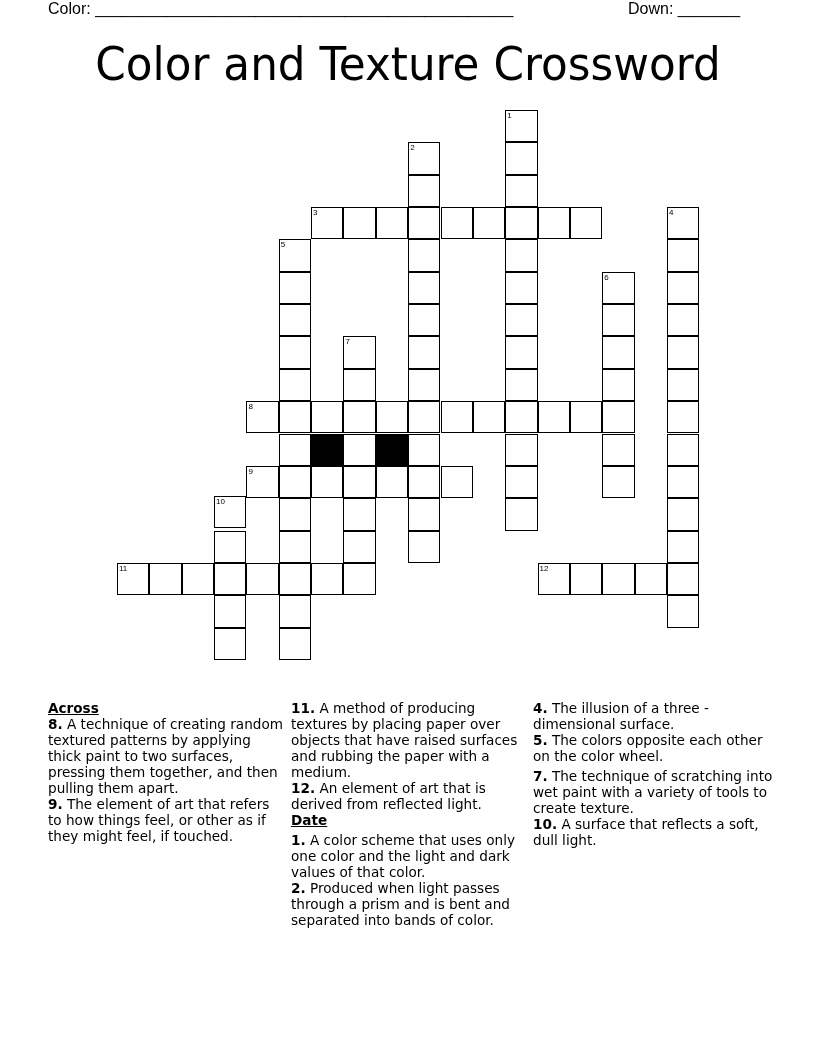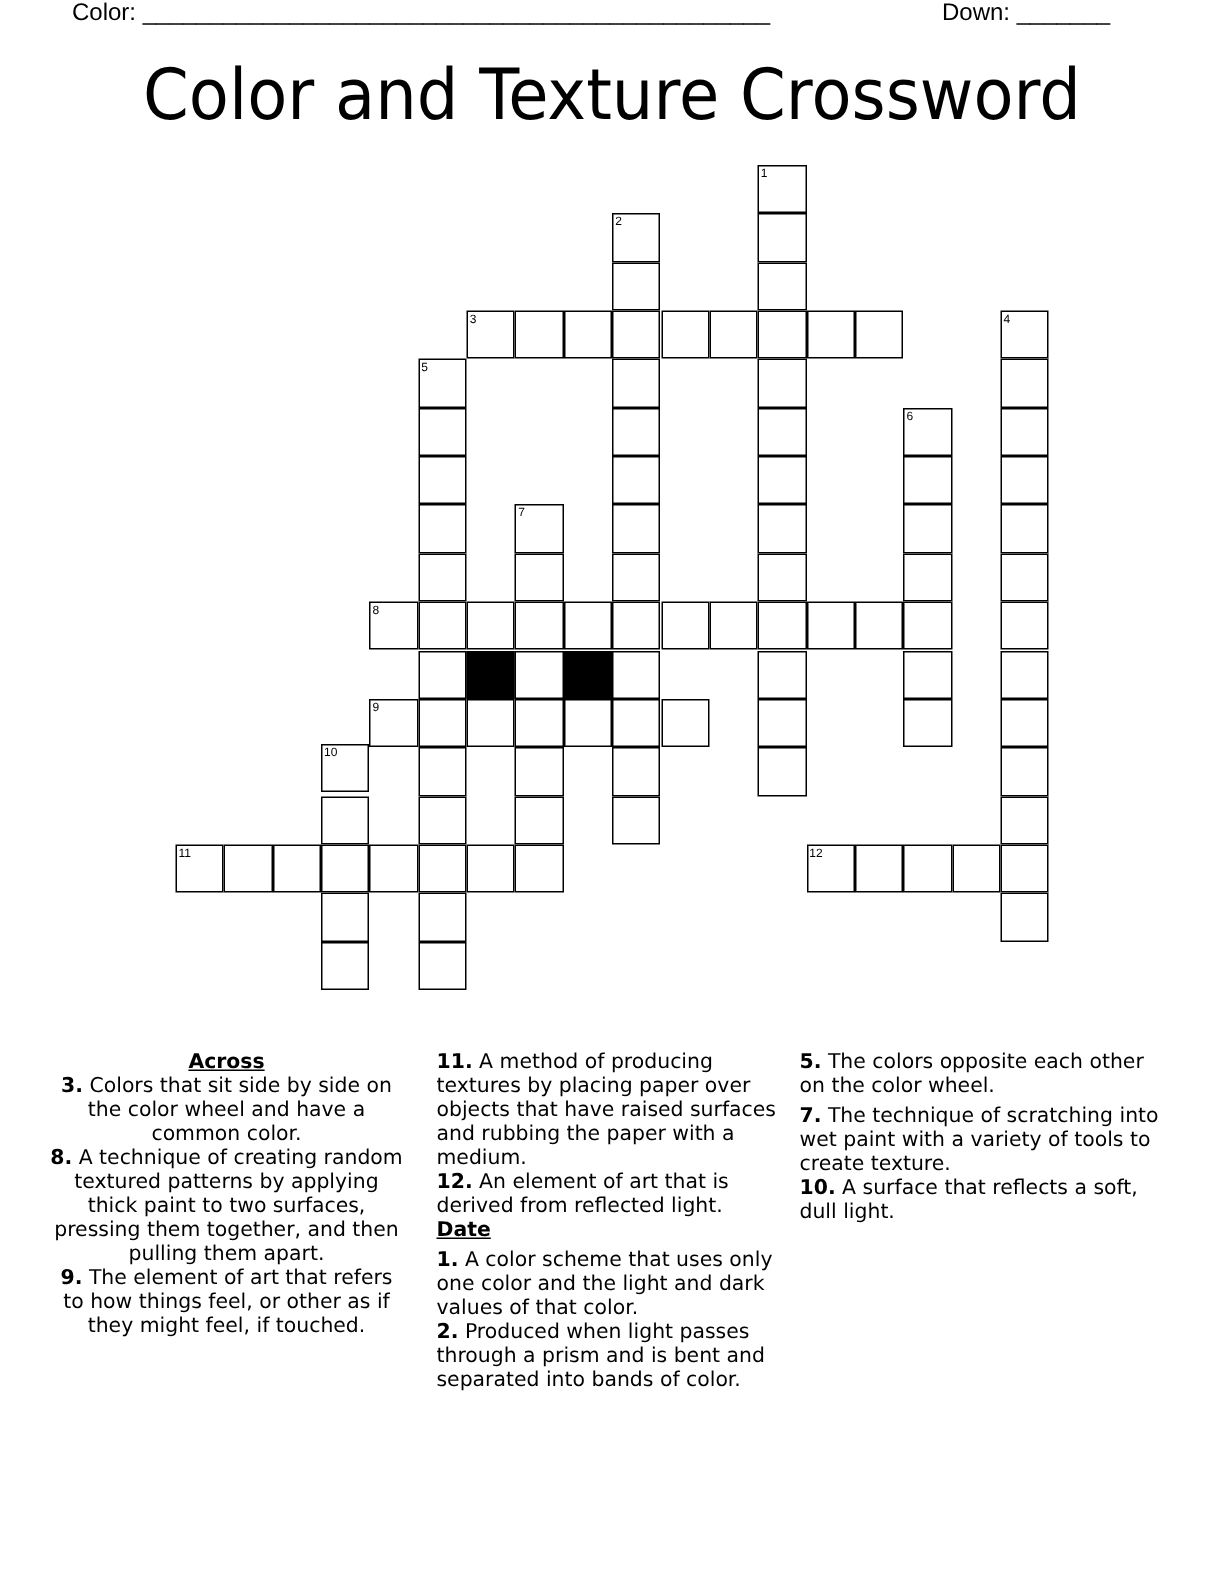--- a/index.html
+++ b/index.html
@@ -6,21 +6,21 @@
   body { width:816px; height:1056px; position:relative; overflow:hidden; color:#000; }
   .header { position:absolute; top:0; left:48px; width:720px; height:20px; font-family:"Liberation Sans", sans-serif; font-size:16px; line-height:18px; }
   .hdr-name { position:absolute; left:0; top:0; }
   .hdr-date { position:absolute; left:580px; top:0; }
   .title { position:absolute; top:34px; left:0; width:816px; text-align:center; font-family:"DejaVu Sans", sans-serif; font-size:47px; line-height:60px; letter-spacing:0px; transform:scaleX(0.93); transform-origin:center; }
   .grid { position:absolute; left:0; top:0; width:816px; height:680px; }
   .cell { position:absolute; width:32.35px; height:32.35px; box-sizing:border-box; border:1.5px solid #000; background:#fff; }
   .cell.black { background:#000; }
   .num { position:absolute; left:1px; top:0px; font-family:"Liberation Sans", sans-serif; font-size:8px; line-height:9px; }
   .clues { position:absolute; top:700px; font-family:"DejaVu Sans", sans-serif; font-size:13.6px; line-height:16px; }
-  .col1 { left:32px; width:238px;text-align:center; }
+  .col1 { left:48px; width:238px; }
   .col2 { left:291px; width:238px; }
   .col3 { left:533px; width:240px; }
   .sec-head { font-weight:bold; text-decoration:underline; display:block; }
   .clue { display:block; }
   .clue b { font-weight:bold; }
   .gap { margin-top:4px; }
 </style>
 </head>
 <body>
 
@@ -154,30 +154,30 @@
     </div>
     <div class="cell" style="left: 569.9px; top: 562.9px;"></div>
     <div class="cell" style="left: 602.25px; top: 562.9px;"></div>
     <div class="cell" style="left: 634.6px; top: 562.9px;"></div>
     <div class="cell black" style="left: 311.1px; top: 433.5px;"></div>
     <div class="cell black" style="left: 375.8px; top: 433.5px;"></div>
   </div>
 
 <div class="clues col1">
   <span class="sec-head">Across</span>
-  <span class="clue"><b>3.</b><span> Colors that sit side by side on the color wheel and have a common color.</span></span>
   <span class="clue"><b>8.</b><span> A technique of creating random textured patterns by applying thick paint to two surfaces, pressing them together, and then pulling them apart.</span></span>
   <span class="clue"><b>9.</b><span> The element of art that refers to how things feel, or other as if they might feel, if touched.</span></span>
 </div>
 
 <div class="clues col2">
   <span class="clue"><b>11.</b><span> A method of producing textures by placing paper over objects that have raised surfaces and rubbing the paper with a medium.</span></span>
   <span class="clue"><b>12.</b><span> An element of art that is derived from reflected light.</span></span>
   <span class="sec-head">Date</span>
   <span class="clue gap"><b>1.</b><span> A color scheme that uses only one color and the light and dark values of that color.</span></span>
   <span class="clue"><b>2.</b><span> Produced when light passes through a prism and is bent and separated into bands of color.</span></span>
 </div>
 
 <div class="clues col3">
+  <span class="clue"><b>4.</b><span> The illusion of a three - dimensional surface.</span></span>
   <span class="clue"><b>5.</b><span> The colors opposite each other on the color wheel.</span></span>
   <span class="clue gap"><b>7.</b><span> The technique of scratching into wet paint with a variety of tools to create texture.</span></span>
   <span class="clue"><b>10.</b><span> A surface that reflects a soft, dull light.</span></span>
 </div>
 
 </body></html>

